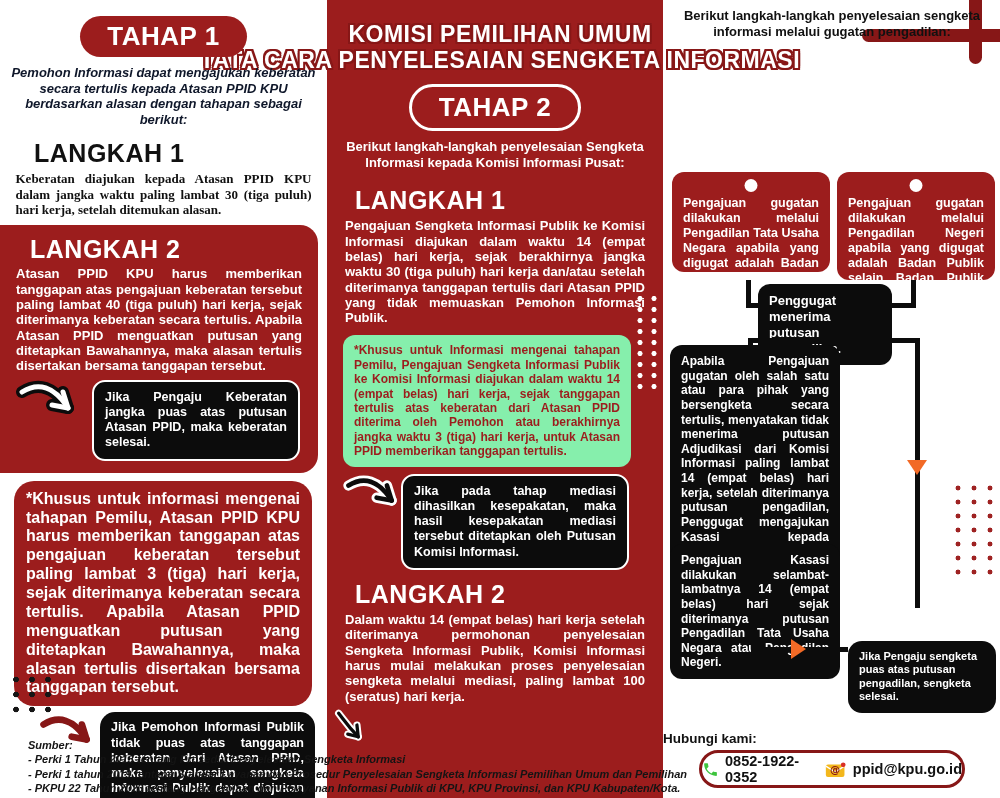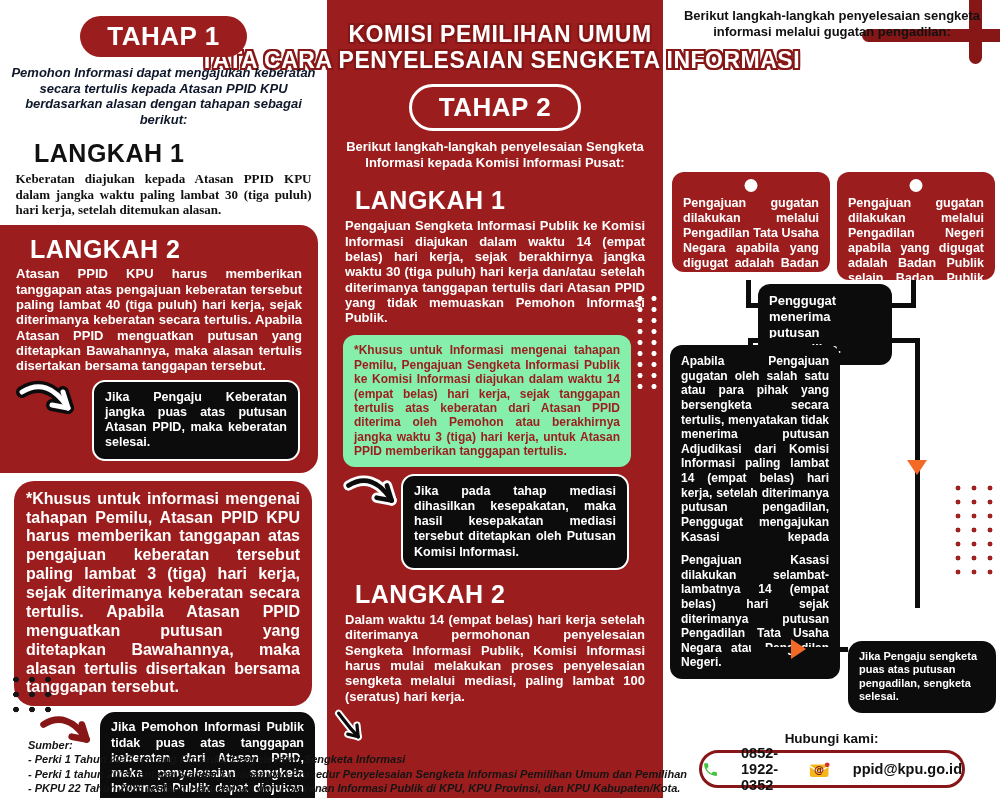--- a/index.html
+++ b/index.html
@@ -56,25 +56,25 @@
   .dots{position:absolute;}
   .dots-black{left:8px;top:672px;width:46px;height:46px;
     background-image:radial-gradient(circle,#151515 2.6px,transparent 3.1px);background-size:16px 15px;}
   .dots-white{left:633px;top:293px;width:27px;height:99px;
     background-image:radial-gradient(circle,#ffffff 2.3px,transparent 2.8px);background-size:14px 11px;}
   .dots-red{left:950px;top:481px;width:48px;height:97px;
     background-image:radial-gradient(circle,#9e2222 2.2px,transparent 2.7px);background-size:16px 14px;}
   
   .sources{position:absolute;left:28px;top:738px;width:660px;font-size:11px;font-style:italic;
            font-weight:700;line-height:1.3;color:#141414;}
-  .contact-label{position:absolute;left:0;top:731px;width:337px;text-align:center;
+  .contact-label{position:absolute;left:0;top:731px;width:337px;
                  font-size:13.5px;font-weight:700;color:#111;}
   .contact-pill{position:absolute;left:36px;top:750px;width:266px;height:38px;background:#fff;
                 border:3px solid #871717;border-radius:20px;display:flex;align-items:center;
-                justify-content:center;gap:22px;box-sizing:border-box;cursor:pointer;}
+                justify-content:center;gap:6px;box-sizing:border-box;cursor:pointer;}
   .contact-text{font-size:14.5px;font-weight:700;color:#111;}
 </style>
 </head>
 <body>
 
 <div class="page">
 
   <div class="red-band"></div>
   <div class="decor-h"></div>
   <div class="decor-v"></div>

